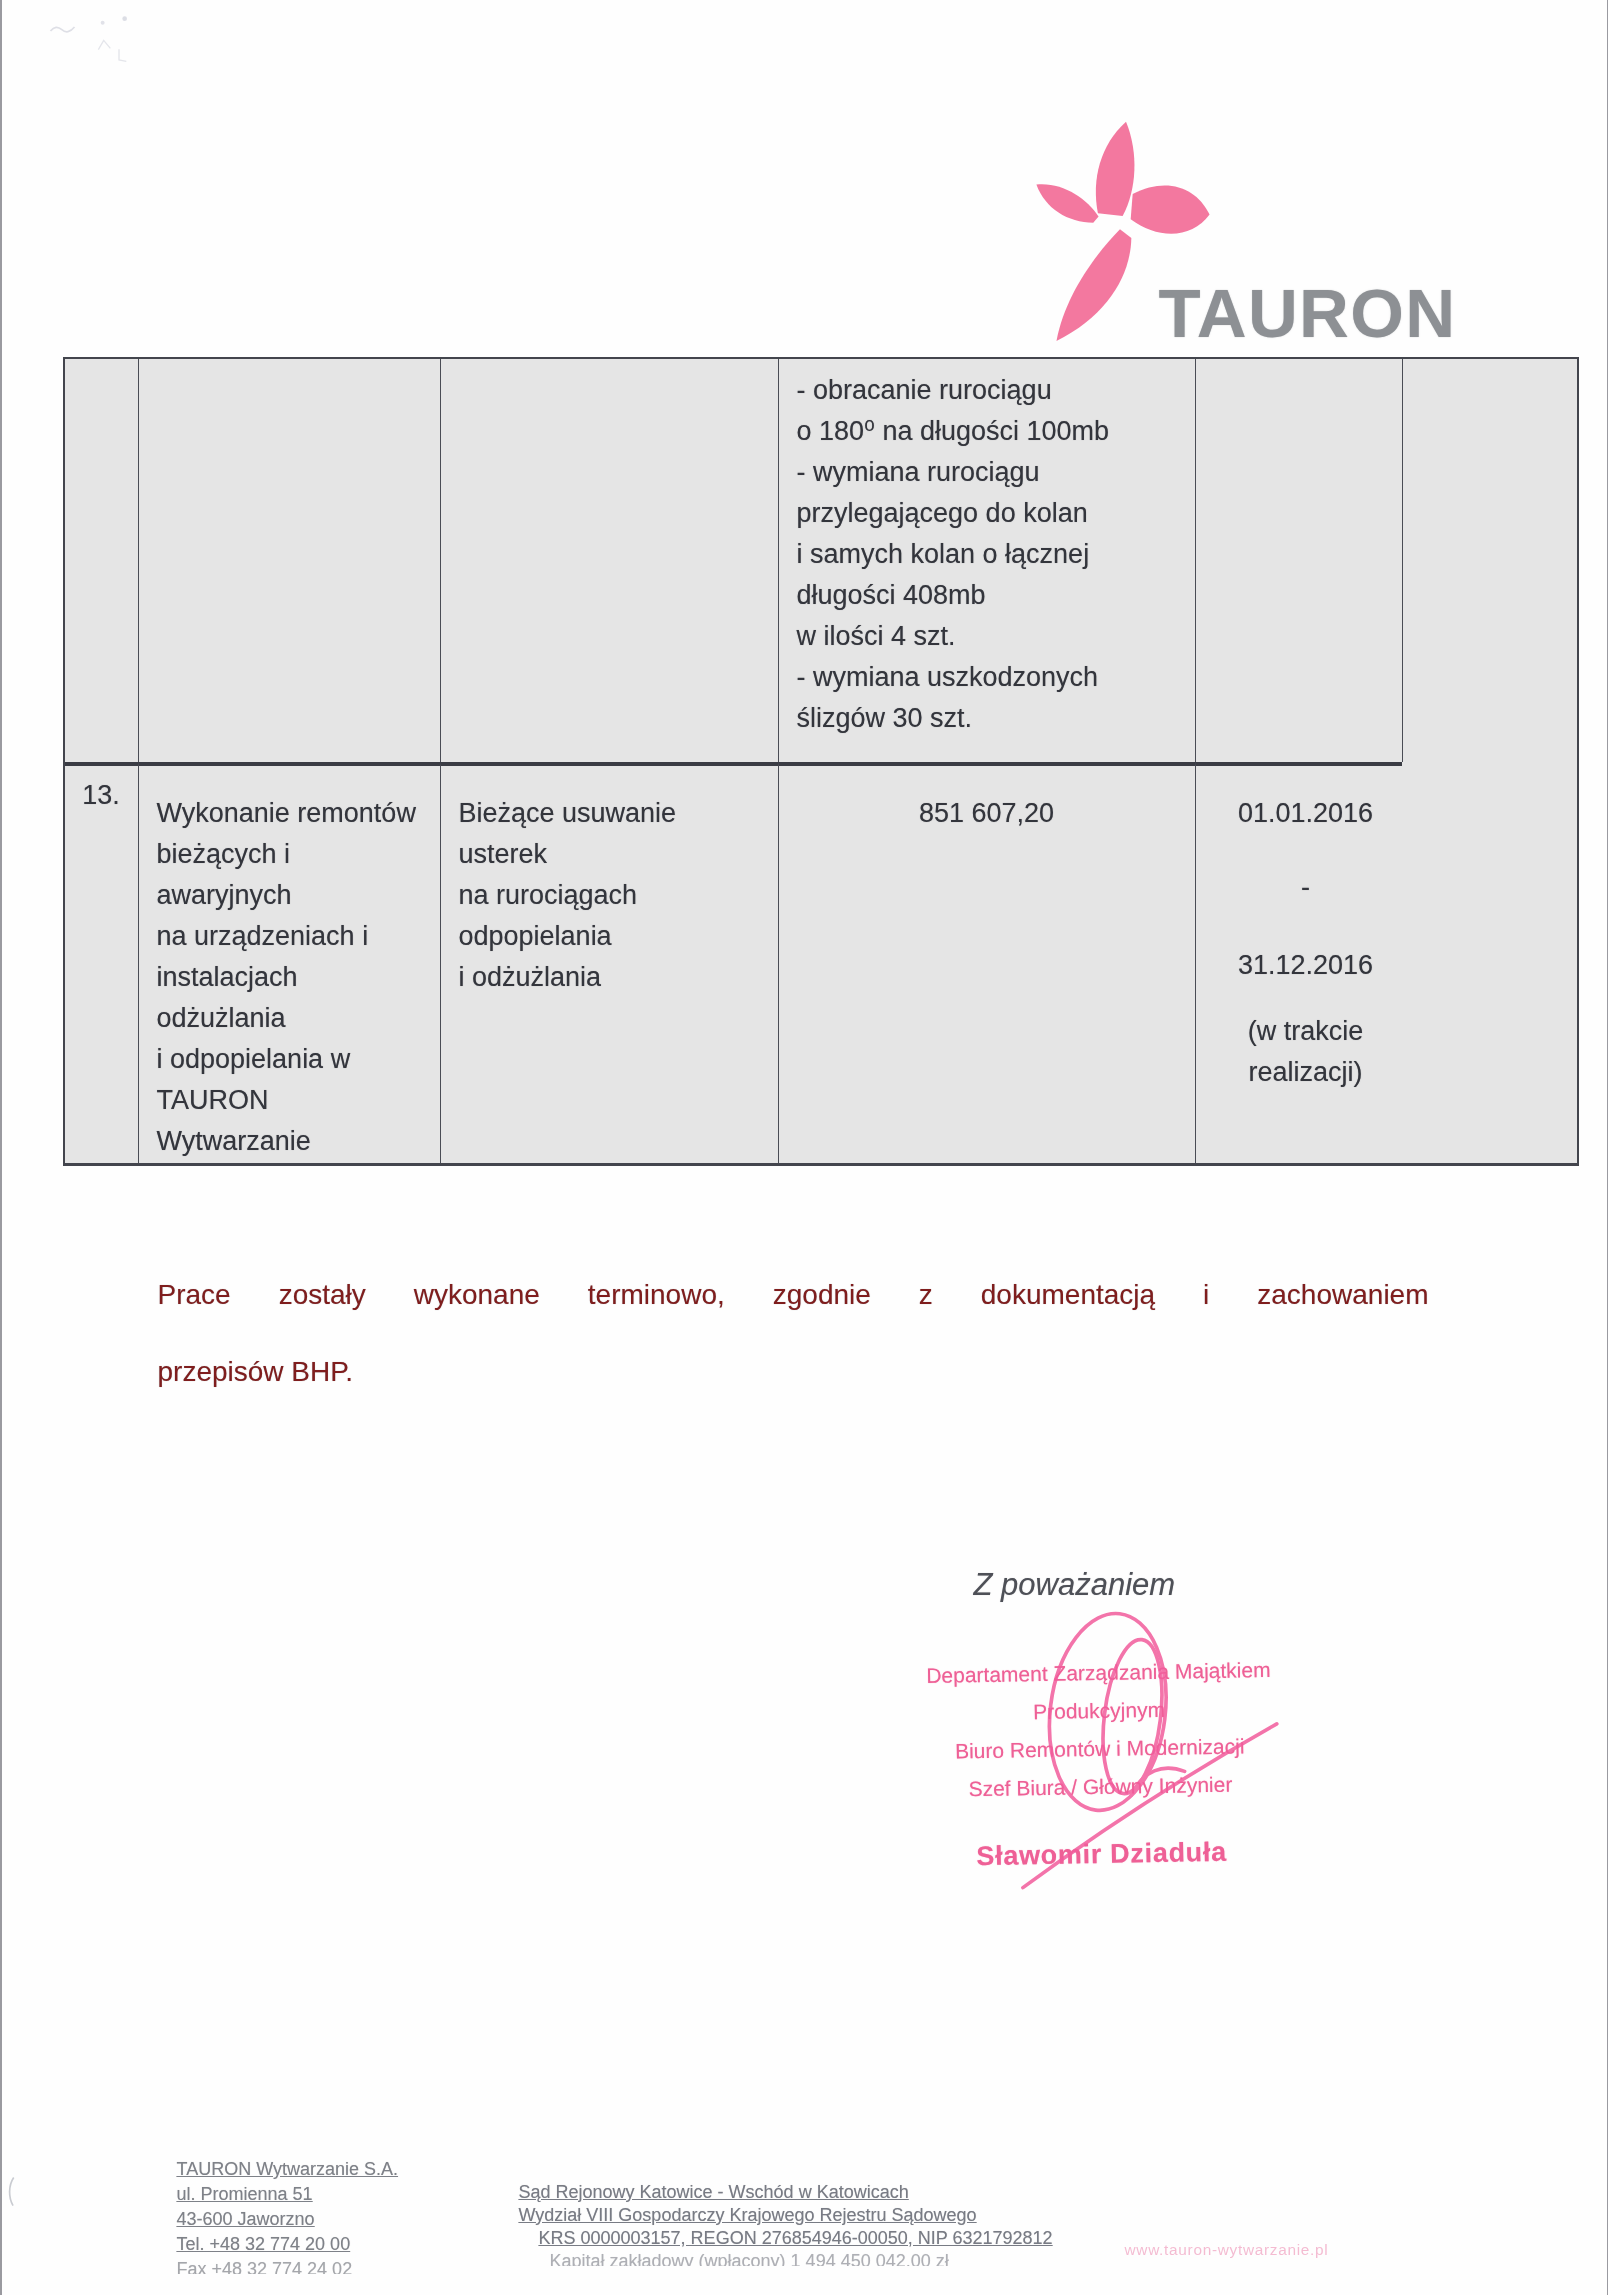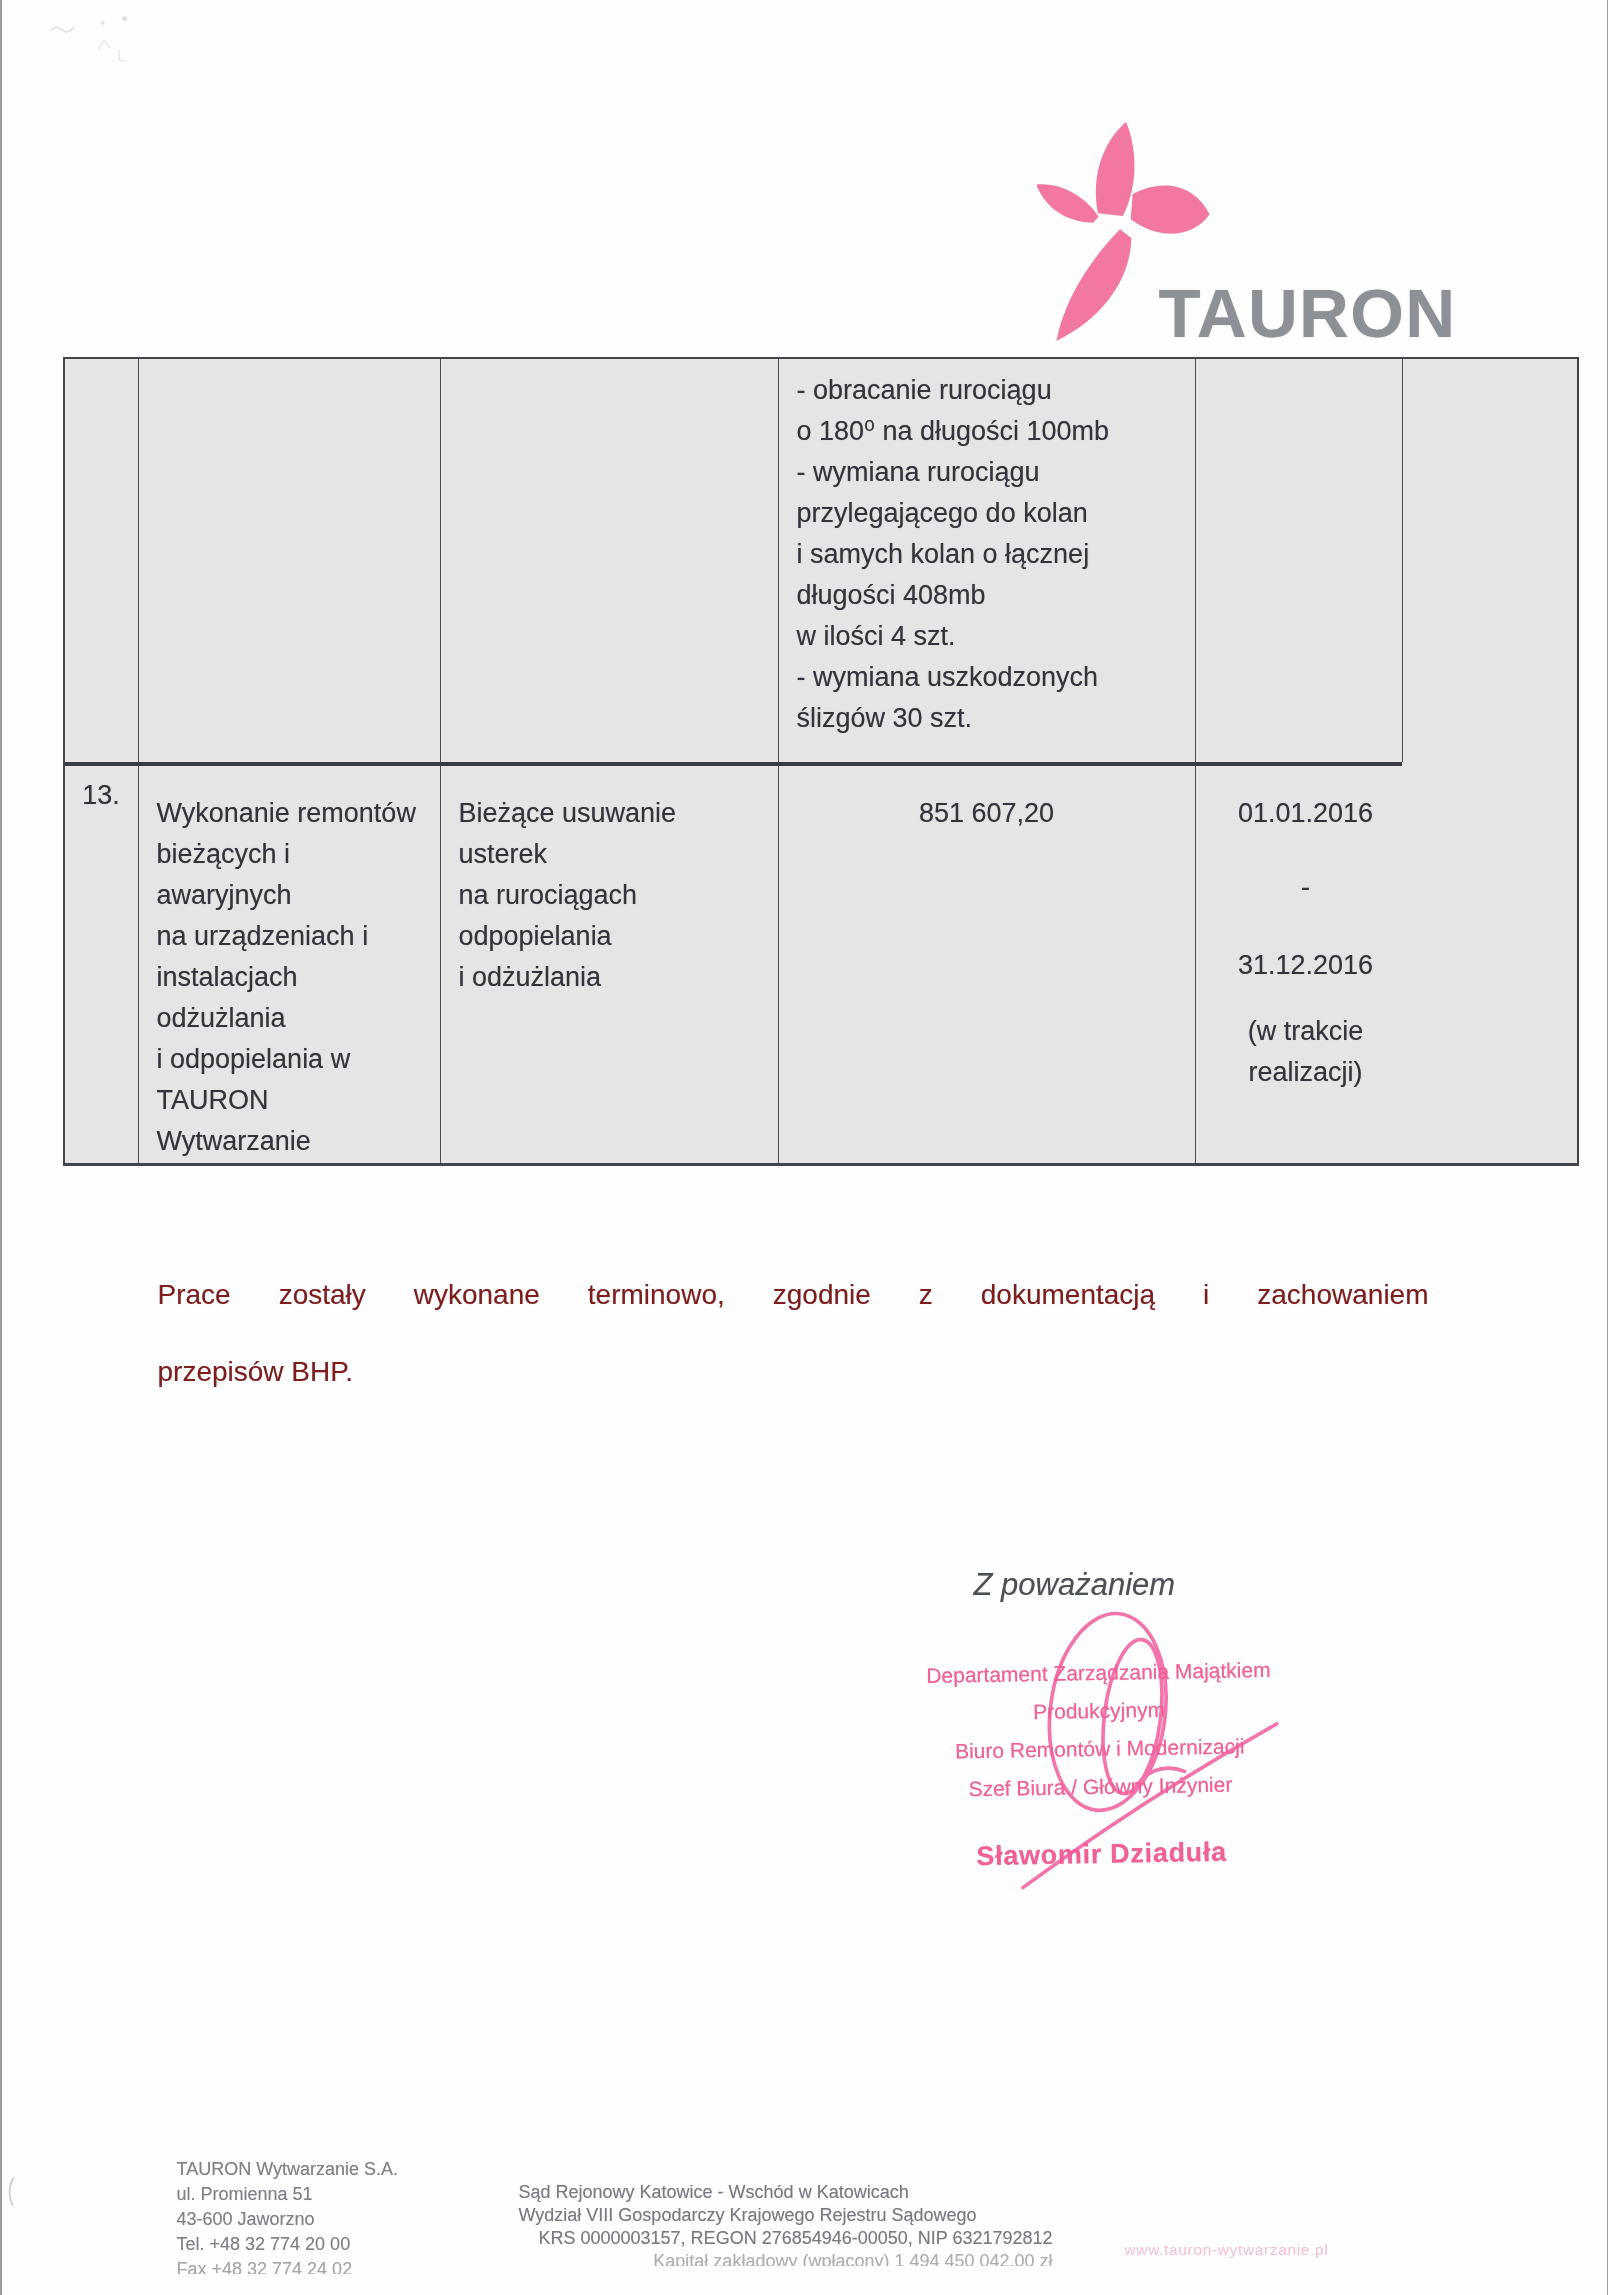--- a/index.html
+++ b/index.html
@@ -79,26 +79,26 @@
     font-size:21px;line-height:38px;
     transform:rotate(-1deg);
     text-shadow:0 0 1px rgba(238,96,150,.55);
   }
   .stamp .name{font-size:27px;font-weight:bold;margin-top:29px;letter-spacing:0.7px;}
   .sig{position:absolute;left:962px;top:1595px;width:361px;height:314px;}
 
   
   .foot{
     position:absolute;color:#74777e;font-size:18px;line-height:25px;
-    text-shadow:0 0 0.7px rgba(116,119,126,.5);opacity:.92;
+    text-shadow:0 0 0.7px rgba(116,119,126,.5);opacity:.92;text-decoration:underline;
   }
   .foot-left{left:175px;top:2157px;}
   .foot-center{left:517px;top:2181px;line-height:23px;font-size:18px;color:#6d707a;}
   .foot-center .ind1{padding-left:20px;}
-  .foot-center .ind2{padding-left:31px;text-align:right;}
+  .foot-center .ind2{padding-left:31px;}
   .clipA{height:17.4px;overflow:hidden;opacity:.7;}
   .clipB{height:16px;overflow:hidden;opacity:.6;}
   .website{
     position:absolute;left:1123px;top:2241px;
     font-size:15.4px;color:#ec86ae;opacity:.55;letter-spacing:0.7px;
   }
 </style>
 </head>
 <body>
 

